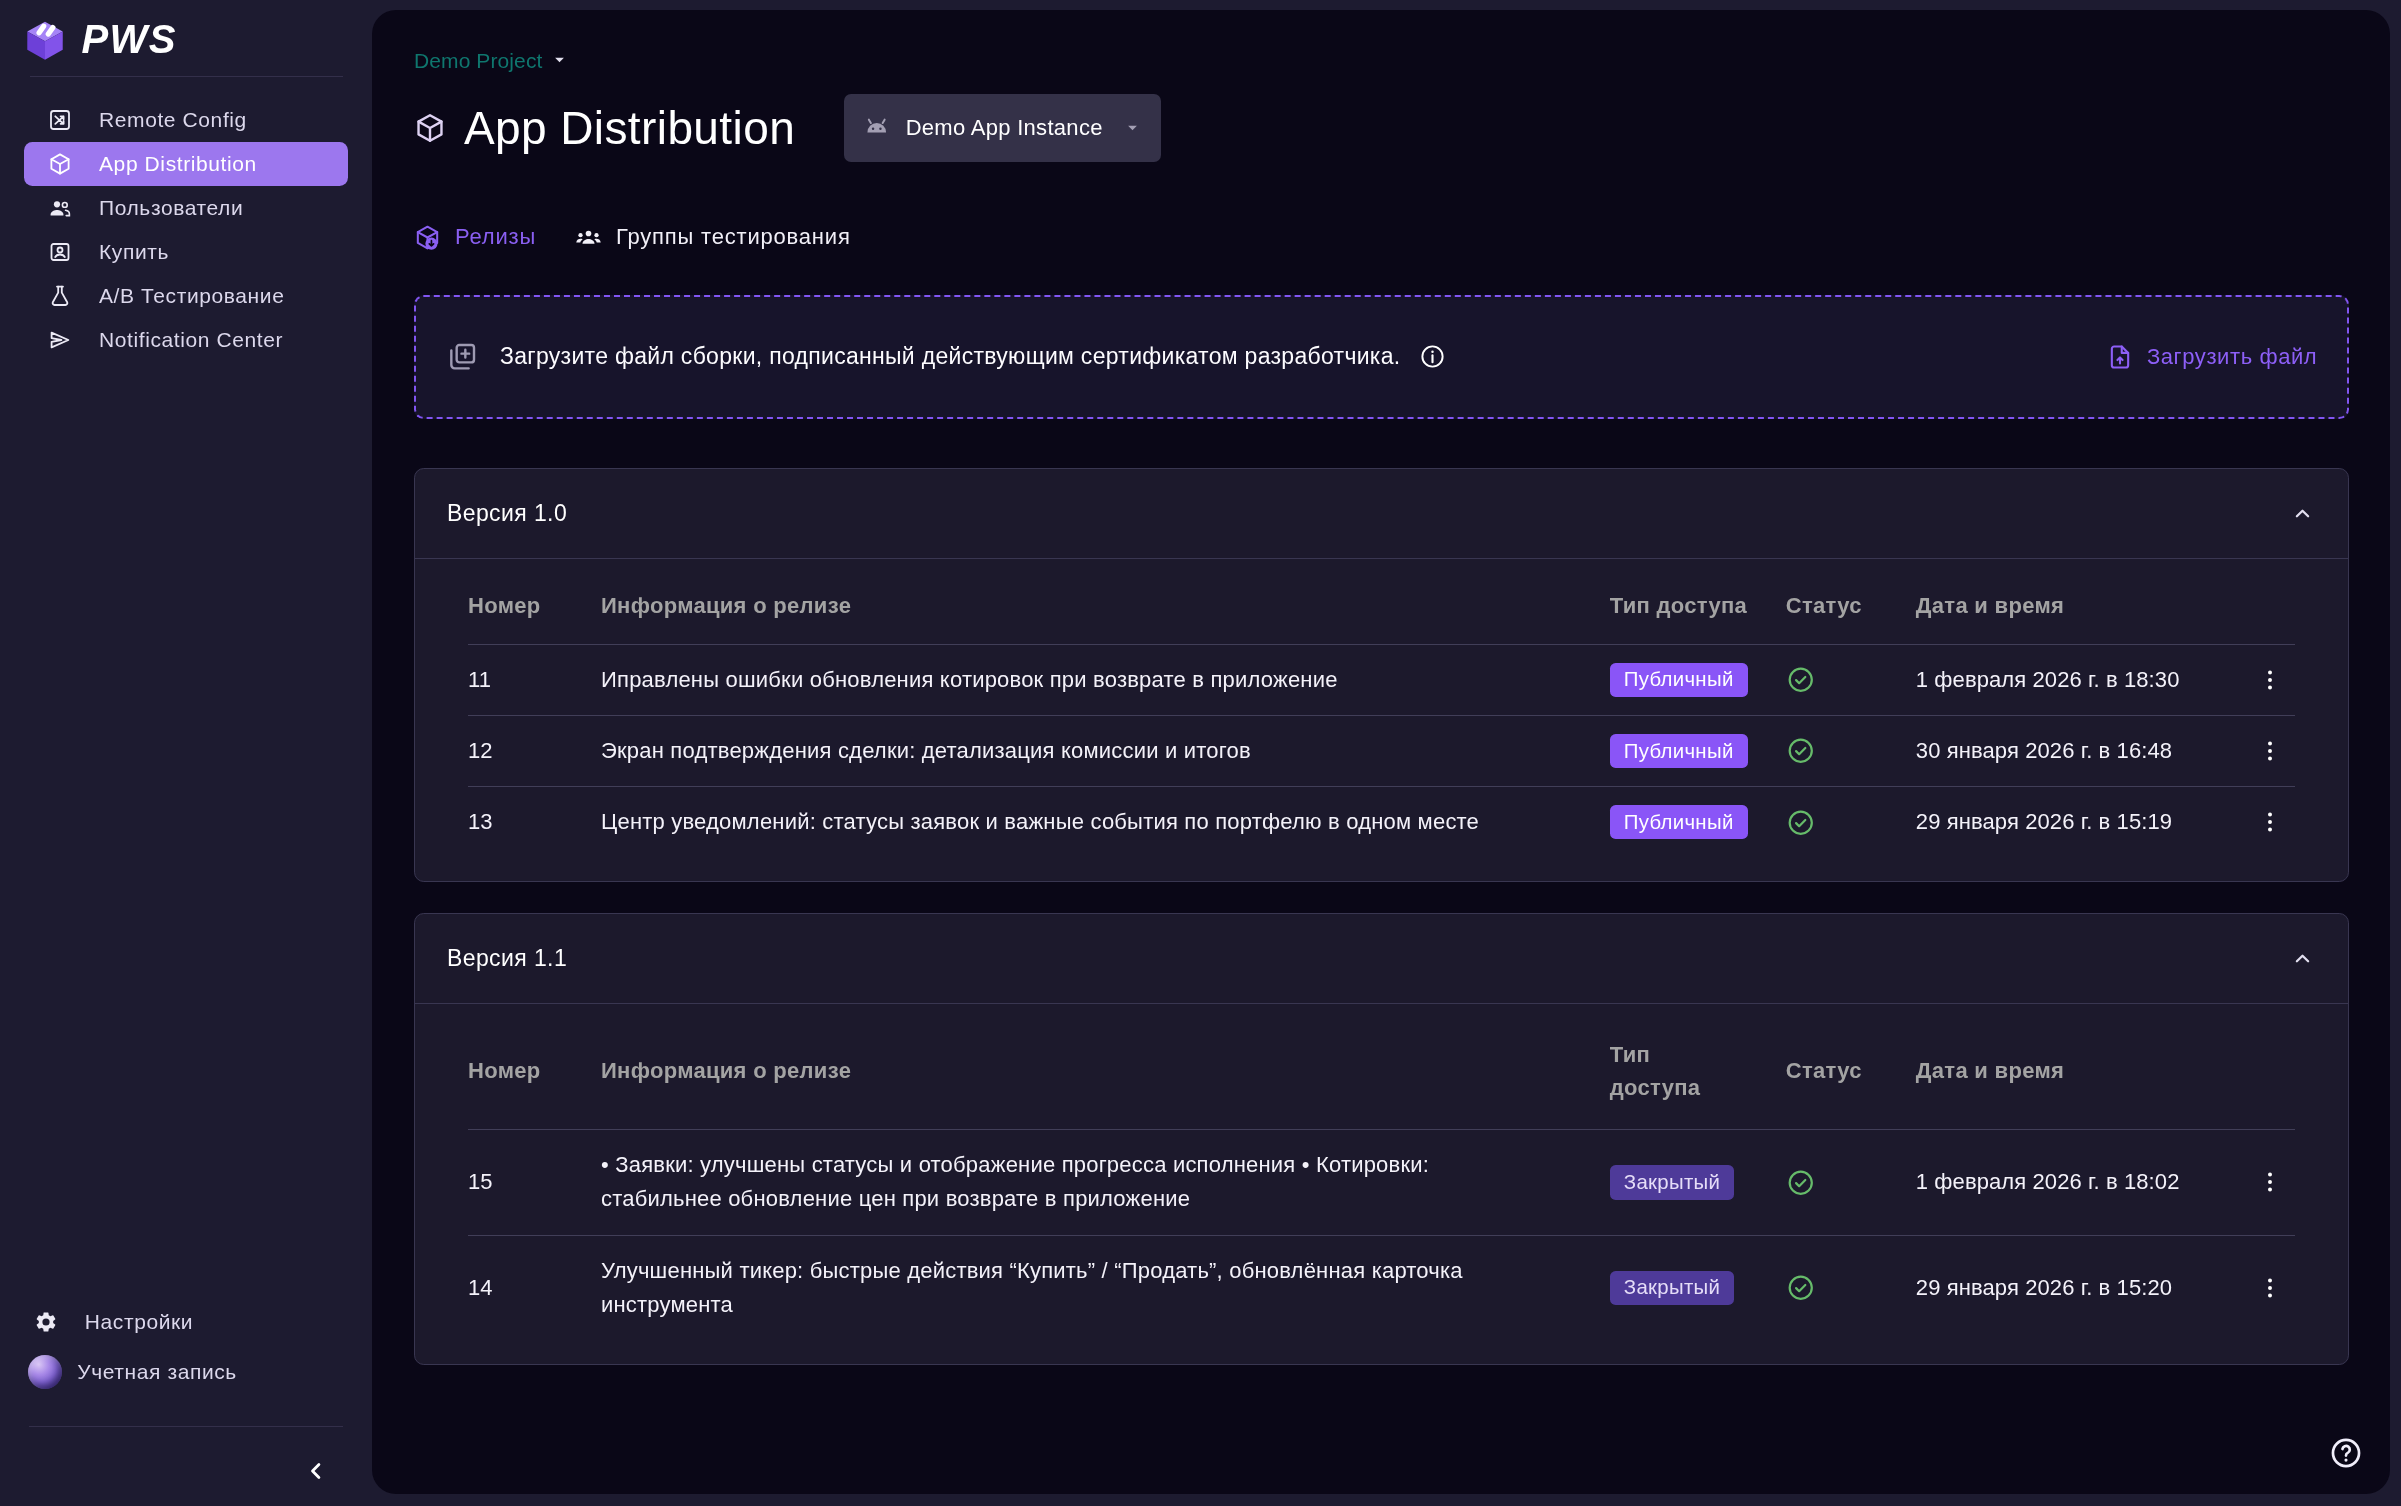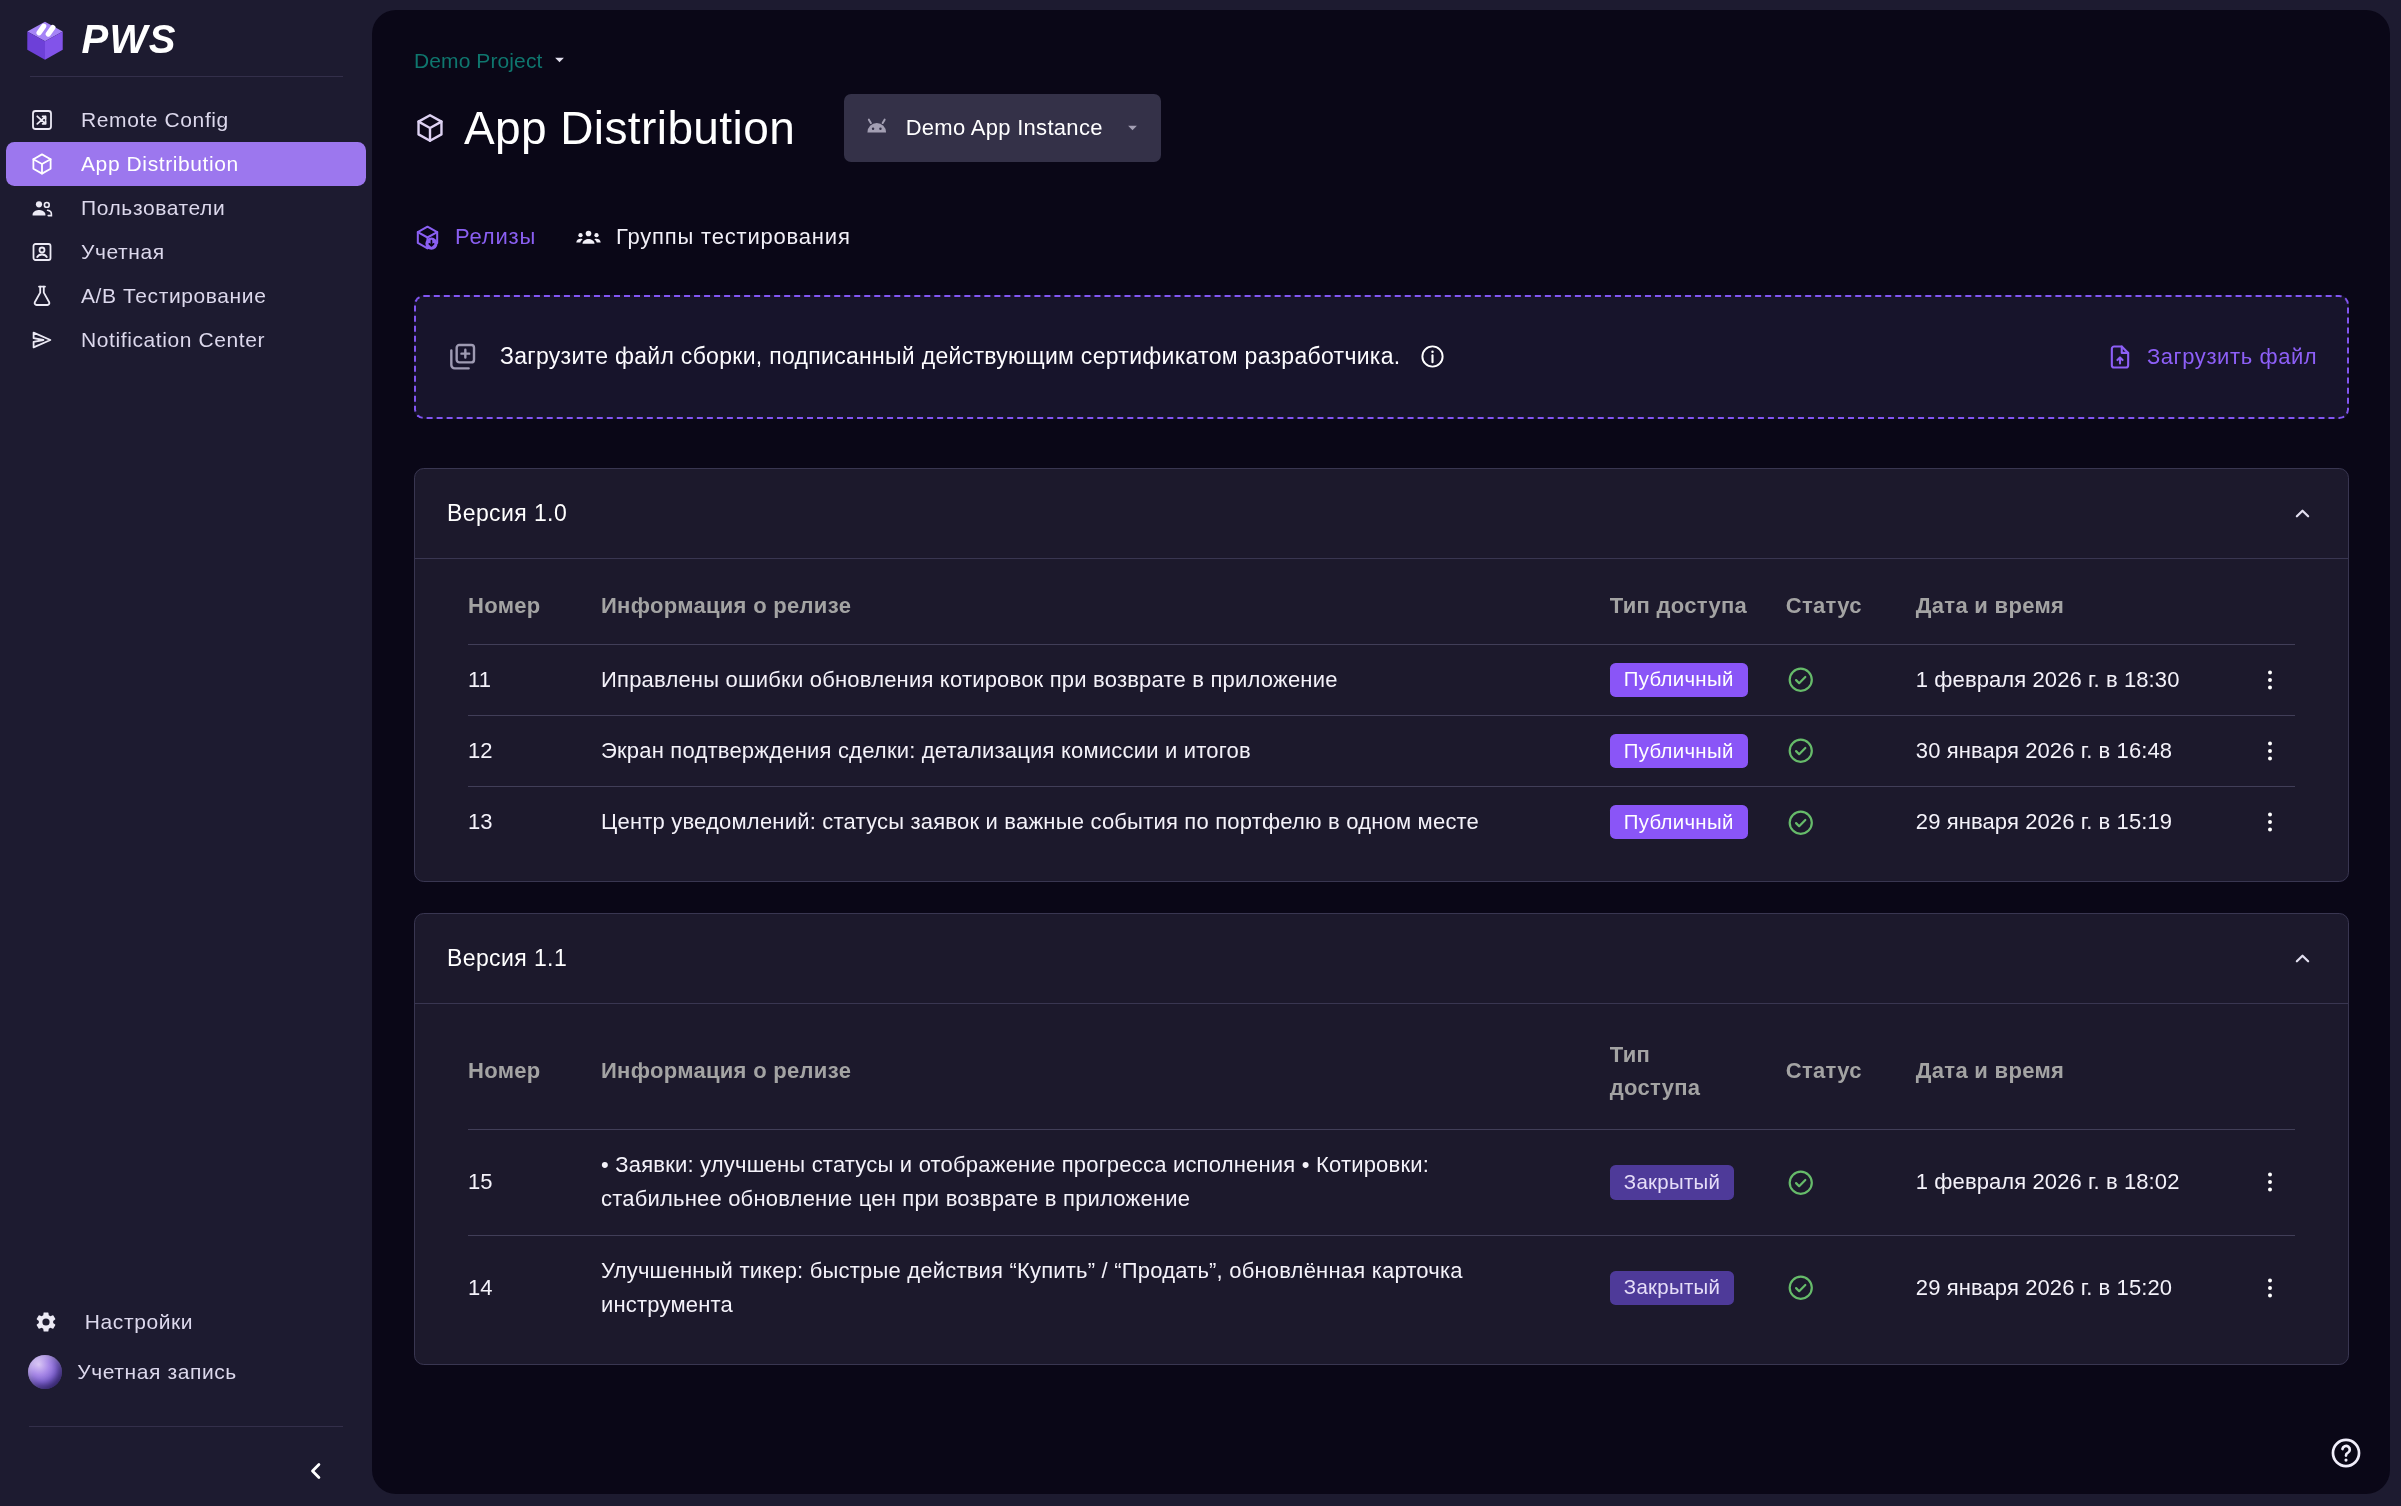--- a/index.html
+++ b/index.html
@@ -27,21 +27,21 @@
     letter-spacing:0.1px;
   }
   svg{display:block;}
 
   
   .sidebar{position:absolute;left:0;top:0;width:372px;height:1506px;display:flex;flex-direction:column;}
   .logo{display:flex;align-items:center;gap:15.5px;padding:17px 0 14px 24px;}
   .logo-mark{width:42px;height:42px;}
   .logo-text{font-size:40px;font-weight:800;font-style:italic;letter-spacing:1.4px;color:#ffffff;}
   .side-divider{border-top:0.7px solid #332f4a;margin:0 29.5px;}
-  .nav{display:flex;flex-direction:column;padding:21px 6px 0;}
+  .nav{display:flex;flex-direction:column;padding:21px 24px 0;}
   .nav-item{display:flex;align-items:center;gap:27px;height:44px;padding:0 24px;border-radius:8.4px;
     color:var(--side-text);font-size:21px;letter-spacing:0.6px;cursor:pointer;}
   .nav-item .nicon{width:24px;height:24px;flex:none;color:#eceaf5;}
   .nav-item.active{background:var(--sidebar-active);color:#ffffff;}
   .nav-item.active .nicon{color:#ffffff;}
   .side-footer{margin-top:auto;padding:0 9.8px 17px;display:flex;flex-direction:column;}
   .footer-item{display:flex;align-items:center;gap:27px;height:46px;padding:0 24px;border-radius:8.4px;
     color:var(--side-text);font-size:21px;letter-spacing:0.6px;cursor:pointer;}
   .account-item{gap:15.5px;padding:0 18px;height:53px;}
   .avatar{width:34px;height:34px;border-radius:50%;flex:none;
@@ -256,21 +256,21 @@
     <div class="nav-item">
       <svg class="nicon" viewBox="0 0 34 34" width="24" height="24">
           <use href="#i-users"></use>
         </svg>
       <span>Пользователи</span>
     </div>
     <div class="nav-item">
       <svg class="nicon" viewBox="0 0 34 34" width="24" height="24">
           <use href="#i-cohort"></use>
         </svg>
-      <span>Учетная</span>
+      <span>Купить</span>
     </div>
     <div class="nav-item">
       <svg class="nicon" viewBox="0 0 34 34" width="24" height="24">
           <use href="#i-flask"></use>
         </svg>
       <span>A/B Тестирование</span>
     </div>
     <div class="nav-item">
       <svg class="nicon" viewBox="0 0 34 34" width="24" height="24">
           <use href="#i-send"></use>

